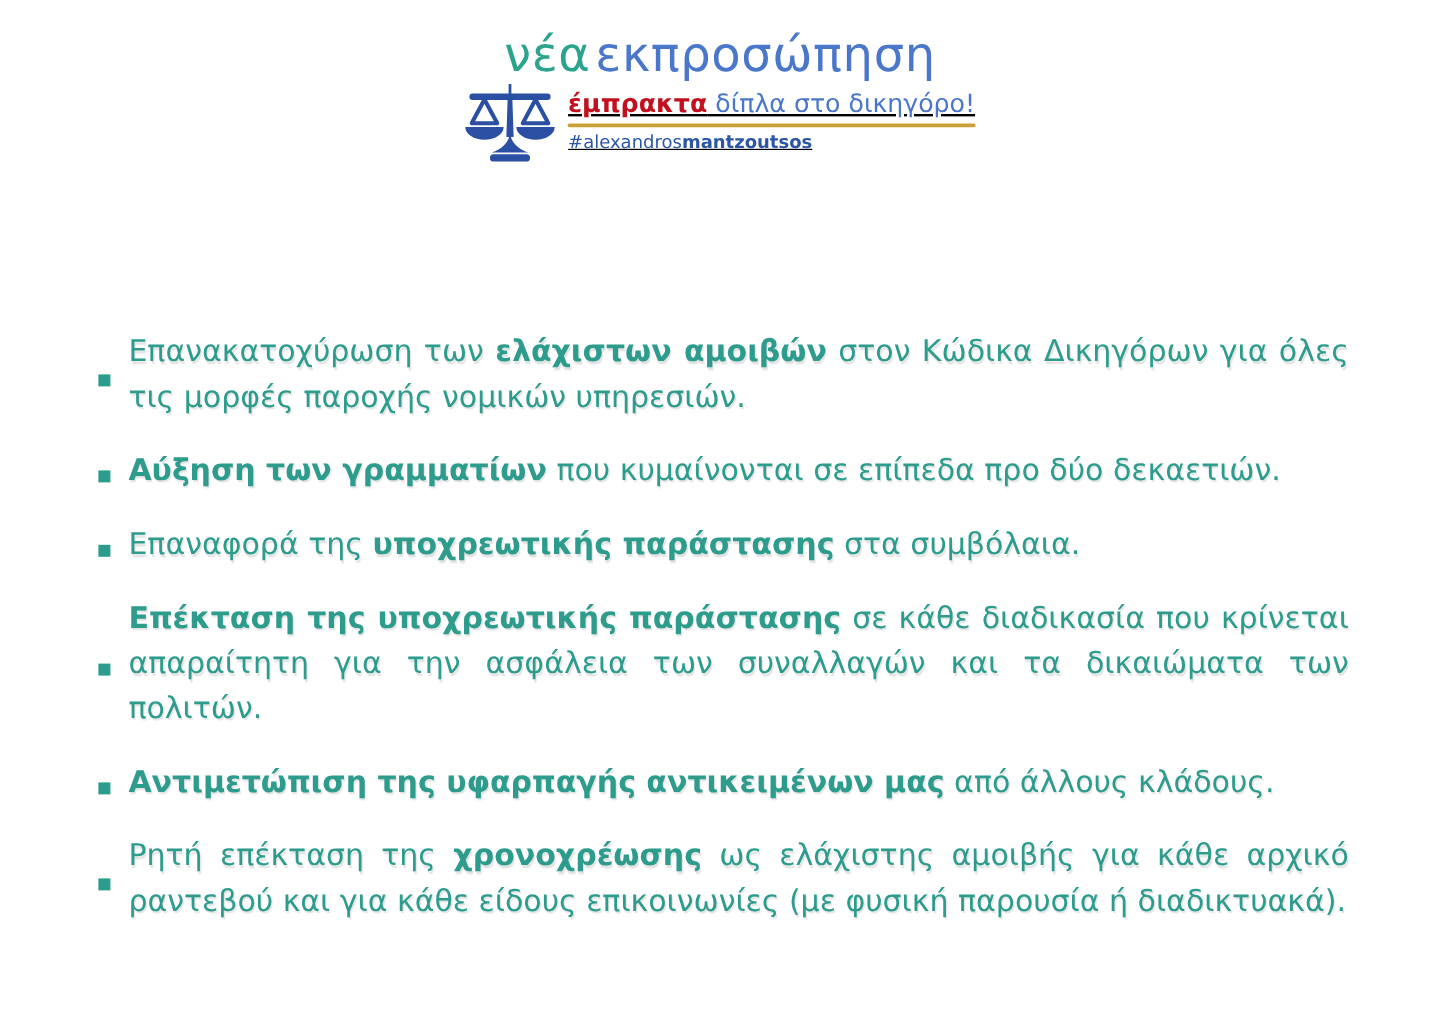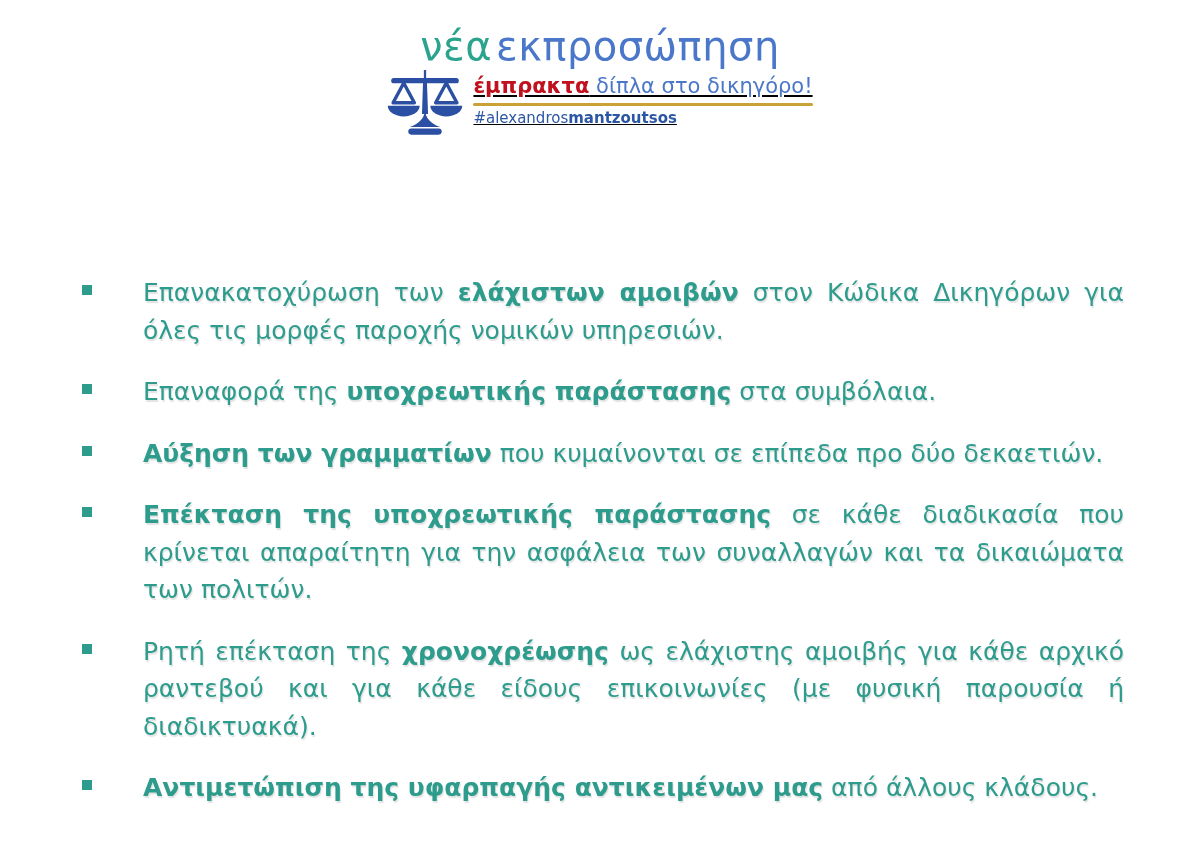--- a/index.html
+++ b/index.html
@@ -47,21 +47,21 @@
     font-size:40px;font-weight:bold;letter-spacing:0.5px;
     color:var(--heading-blue);
     text-shadow:2px 3px 2px rgba(125,125,125,0.38);
   }
 
   
   ul.bullets{
     position:absolute;left:80px;top:274px;width:1044px;
     margin:0;padding:0;list-style:none;
   }
-  ul.bullets li{display:flex;align-items:flex-start;margin-bottom:24px;gap:36px;}
+  ul.bullets li{display:flex;align-items:center;margin-bottom:24px;}
   .bullet-square{
     flex:0 0 auto;width:10px;height:10px;margin:11px 15px 0 2px;
     background:var(--teal);
   }
   .bullet-text{
     flex:1;margin:0;font-size:25px;line-height:1.5;
     color:var(--teal);text-align:justify;
     text-shadow:1px 2px 1px rgba(150,150,150,0.28);
   }
   .bullet-text b{font-weight:bold;}
@@ -102,33 +102,33 @@
   </header>
 
 
   <ul class="bullets" id="bullets">
       <li>
         <span class="bullet-square"></span>
         <p class="bullet-text"><span>Επανακατοχύρωση των </span><b>ελάχιστων αμοιβών</b><span> στον Κώδικα Δικηγόρων για όλες τις μορφές παροχής νομικών υπηρεσιών.</span></p>
       </li>
       <li>
         <span class="bullet-square"></span>
-        <p class="bullet-text"><span>Επαναφορά της </span><b>υποχρεωτικής παράστασης</b><span> στα συμβόλαια.</span></p>
+        <p class="bullet-text"><b>Αύξηση των γραμματίων</b><span> που κυμαίνονται σε επίπεδα προ δύο δεκαετιών.</span></p>
       </li>
       <li>
         <span class="bullet-square"></span>
-        <p class="bullet-text"><b>Αύξηση των γραμματίων</b><span> που κυμαίνονται σε επίπεδα προ δύο δεκαετιών.</span></p>
+        <p class="bullet-text"><span>Επαναφορά της </span><b>υποχρεωτικής παράστασης</b><span> στα συμβόλαια.</span></p>
       </li>
       <li>
         <span class="bullet-square"></span>
         <p class="bullet-text"><b>Επέκταση της υποχρεωτικής παράστασης</b><span> σε κάθε διαδικασία που κρίνεται απαραίτητη για την ασφάλεια των συναλλαγών και τα δικαιώματα των πολιτών.</span></p>
       </li>
       <li>
         <span class="bullet-square"></span>
-        <p class="bullet-text"><span>Ρητή επέκταση της </span><b>χρονοχρέωσης</b><span> ως ελάχιστης αμοιβής για κάθε αρχικό ραντεβού και για κάθε είδους επικοινωνίες (με φυσική παρουσία ή διαδικτυακά).</span></p>
+        <p class="bullet-text"><b>Αντιμετώπιση της υφαρπαγής αντικειμένων μας</b><span> από άλλους κλάδους.</span></p>
       </li>
       <li>
         <span class="bullet-square"></span>
-        <p class="bullet-text"><b>Αντιμετώπιση της υφαρπαγής αντικειμένων μας</b><span> από άλλους κλάδους.</span></p>
+        <p class="bullet-text"><span>Ρητή επέκταση της </span><b>χρονοχρέωσης</b><span> ως ελάχιστης αμοιβής για κάθε αρχικό ραντεβού και για κάθε είδους επικοινωνίες (με φυσική παρουσία ή διαδικτυακά).</span></p>
       </li>
     </ul>
 
 </div>
 
 </body></html>

